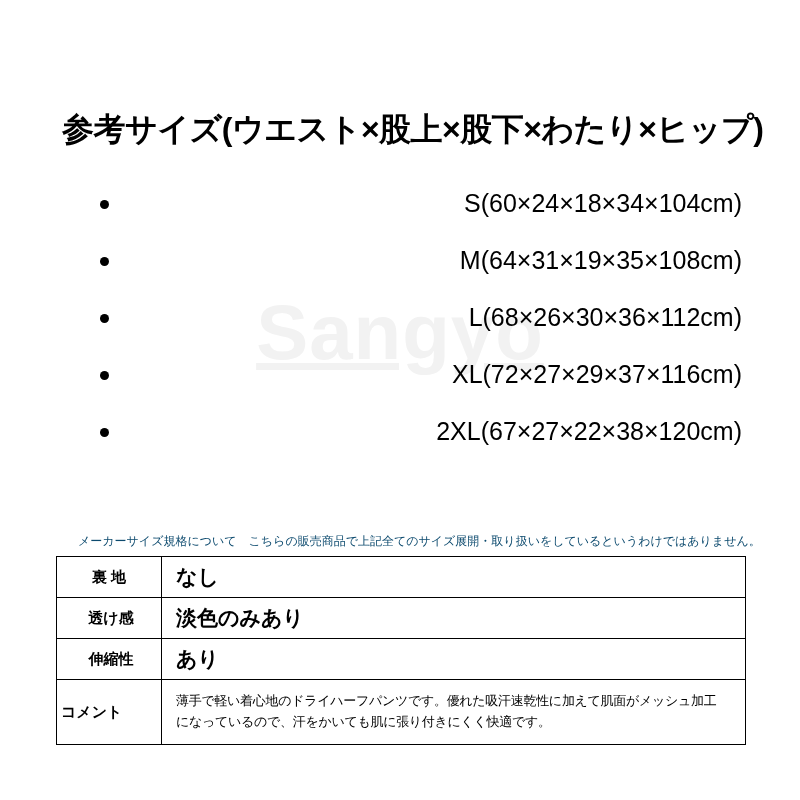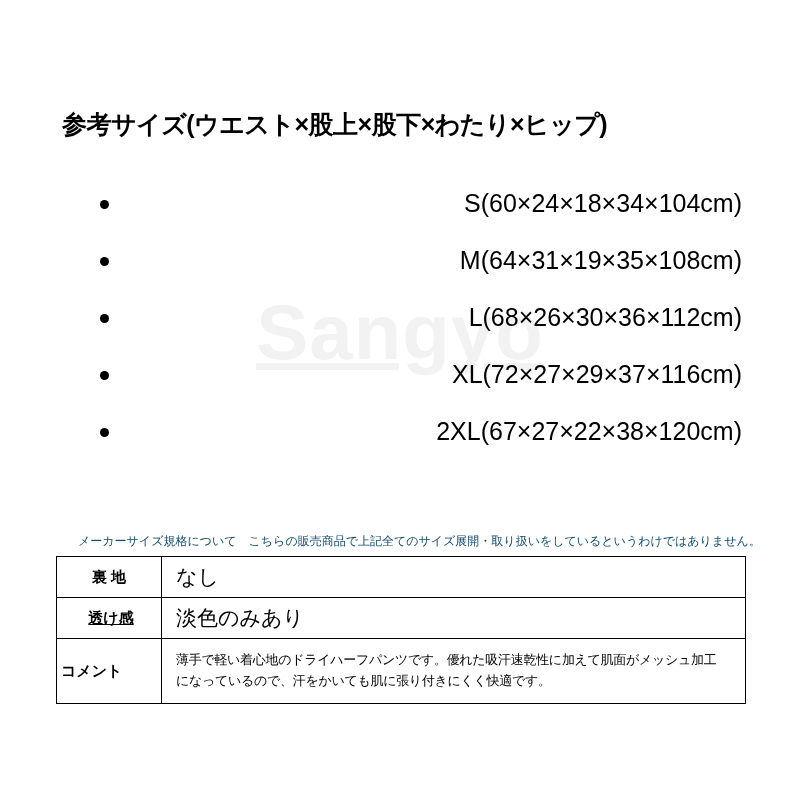--- a/index.html
+++ b/index.html
@@ -38,21 +38,21 @@
     pointer-events: none;
     user-select: none;
     line-height: 1.35;
     text-decoration: underline;
   }
 
   .title {
     position: absolute;
     left: 62px;
     top: 108px;
-    font-size: 25px;
+    font-size: 32px;
     font-weight: bold;
     letter-spacing: -0.5px;
     white-space: nowrap;
   }
 
   .size-list {
     position: absolute;
     left: 62px;
     top: 175px;
     width: 680px;
@@ -106,25 +106,24 @@
     width: 105px;
     text-align: center;
     font-size: 15px;
     font-weight: bold;
     letter-spacing: 4px;
     padding: 7px 0 7px 4px;
     box-sizing: border-box;
   }
   .spec-table td.label.nospace {
     letter-spacing: 0;
-    text-decoration: underline;
   }
   .spec-table td.value {
     font-size: 21px;
-    font-weight: normal;
+    font-weight: bold;
     padding: 6px 0 6px 14px;
   }
   .spec-table td.comment-label {
     font-size: 15px;
     font-weight: bold;
     letter-spacing: 0;
     text-align: left;
     vertical-align: middle;
   }
   .spec-table td.comment-value {
@@ -175,19 +174,23 @@
     <tbody>
       <tr>
         <td class="label">裏地</td>
         <td class="value">なし</td>
       </tr>
       <tr>
         <td class="label nospace">透け感</td>
         <td class="value">淡色のみあり</td>
       </tr>
       <tr>
+        <td class="label nospace">伸縮性</td>
+        <td class="value">あり</td>
+      </tr>
+      <tr>
         <td class="label comment-label">コメント</td>
         <td class="comment-value">薄手で軽い着心地のドライハーフパンツです。優れた吸汗速乾性に加えて肌面がメッシュ加工になっているので、汗をかいても肌に張り付きにくく快適です。</td>
       </tr>
     </tbody>
   </table>
 
 </div>
 
 </body></html>

